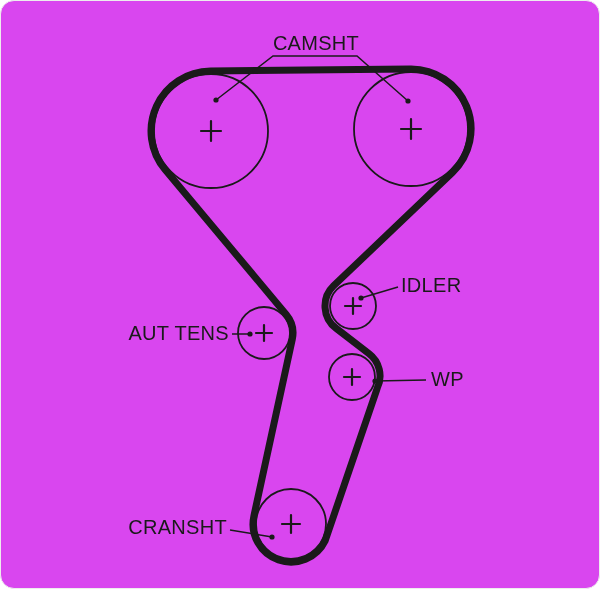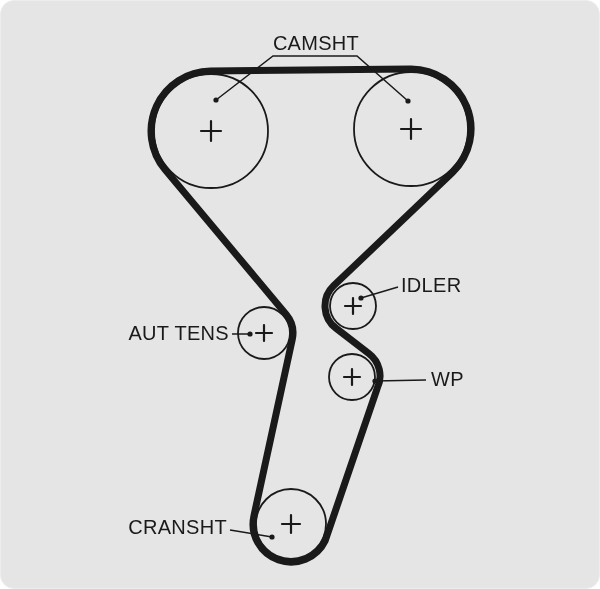--- a/index.html
+++ b/index.html
@@ -5,21 +5,21 @@
   html, body {
     margin: 0;
     padding: 0;
     background: #ffffff;
   }
   .frame {
     width: 600px;
     height: 589px;
     box-sizing: border-box;
     position: relative;
-    background: #e5e5e5;
+    background: #d946ef;
     border: 1px solid #ededed;
     border-radius: 14px;
     overflow: hidden;
   }
   svg { display: block; }
   .belt {
     fill: none;
     stroke: #1a1a1a;
     stroke-width: 7;
     stroke-linejoin: round;

